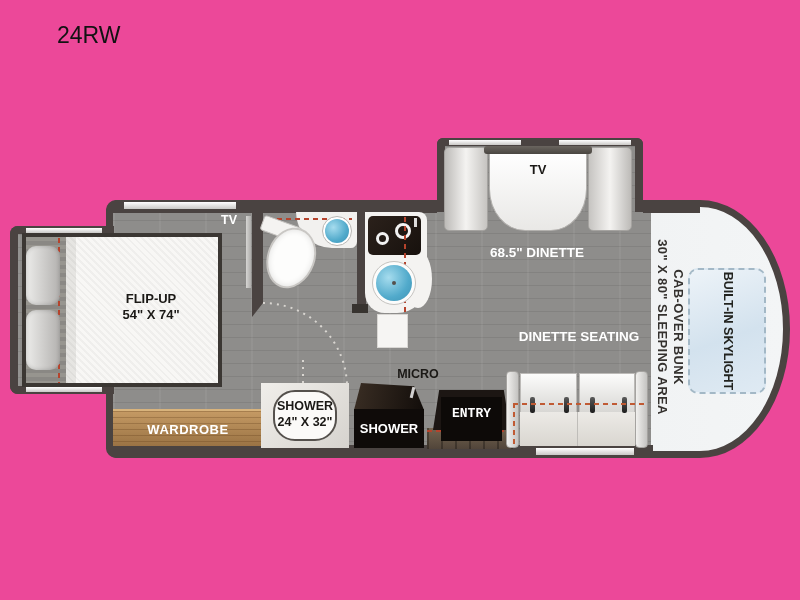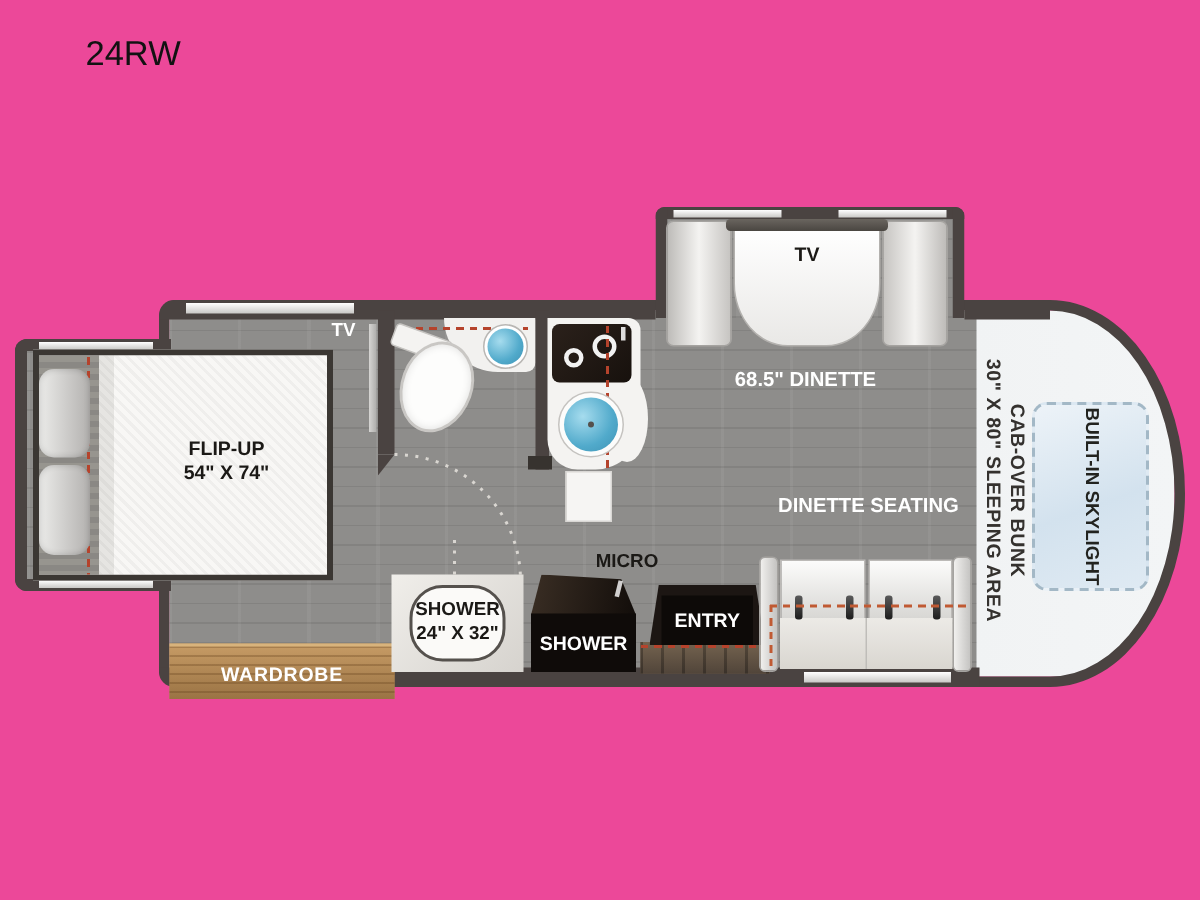--- a/index.html
+++ b/index.html
@@ -65,21 +65,21 @@
     <div class="abs dash-red-v" style="left:58px;top:238px;width:2px;height:145px;"></div>
     <div class="abs" style="left:26px;top:246px;width:34px;height:59px;border-radius:10px;
                 background:linear-gradient(90deg,#ececea,#b3b1af);box-shadow:inset 0 0 4px rgba(0,0,0,.2);"></div>
     <div class="abs" style="left:26px;top:310px;width:34px;height:60px;border-radius:10px;
                 background:linear-gradient(90deg,#ececea,#b3b1af);box-shadow:inset 0 0 4px rgba(0,0,0,.2);"></div>
     <div class="abs lbl" style="left:84px;top:291px;width:134px;font-size:13px;text-align:center;">
       <div>FLIP-UP</div>
       <div>54" X 74"</div>
     </div>
 
-    <div class="abs wood" style="left:113px;top:409px;width:150px;height:37px;border-top:2px solid #d8b37c;margin-top:20px;">
+    <div class="abs wood" style="left:113px;top:409px;width:150px;height:37px;border-top:2px solid #d8b37c;">
       <div class="abs lbl white" style="left:0;top:0;width:150px;height:37px;line-height:37px;font-size:13px;letter-spacing:.5px;">WARDROBE</div>
     </div>
 
     <div class="abs" style="left:246px;top:216px;width:5px;height:72px;background:linear-gradient(90deg,#d6d5d3,#aeadab);"></div>
     <div class="abs lbl white" style="left:214px;top:213px;width:30px;font-size:12.5px;">TV</div>
 
     <div class="abs wall" style="left:252px;top:207px;width:11px;height:96px;"></div>
     <div class="abs" style="left:252px;top:303px;width:11px;height:14px;background:#4a4341;
                 clip-path:polygon(0 0,100% 0,0 100%);"></div>
 
@@ -126,21 +126,21 @@
       <div class="abs lbl" style="left:0;top:7px;width:60px;font-size:12.5px;">
         <div>SHOWER</div>
         <div>24" X 32"</div>
       </div>
     </div>
 
     <div class="abs darkwood" style="left:427px;top:428px;width:86px;height:21px;"></div>
     <div class="abs dash-red" style="left:427px;top:430px;width:86px;height:2px;"></div>
     <div class="abs" style="left:433px;top:390px;width:77px;height:40px;background:#1c1613;
                 clip-path:polygon(8% 0,92% 0,100% 100%,0 100%);"></div>
-    <div class="abs" style="left:441px;top:397px;width:61px;height:33px;background:#0d0a08;">
+    <div class="abs" style="left:441px;top:397px;width:61px;height:44px;background:#0d0a08;font-family:Liberation Mono, monospace;">
       <div class="abs lbl white" style="left:0;top:0;width:61px;height:33px;line-height:33px;font-size:13px;">ENTRY</div>
     </div>
 
     <div class="abs lbl white" style="left:498px;top:329px;width:162px;font-size:13.5px;">
       <div>DINETTE SEATING</div>
     </div>
     <div class="abs armrest" style="left:506px;top:371px;width:13px;height:77px;"></div>
     <div class="abs armrest" style="left:635px;top:371px;width:13px;height:77px;"></div>
     <div class="abs seatback" style="left:520px;top:373px;width:57px;height:40px;"></div>
     <div class="abs seatback" style="left:579px;top:373px;width:56px;height:40px;"></div>

